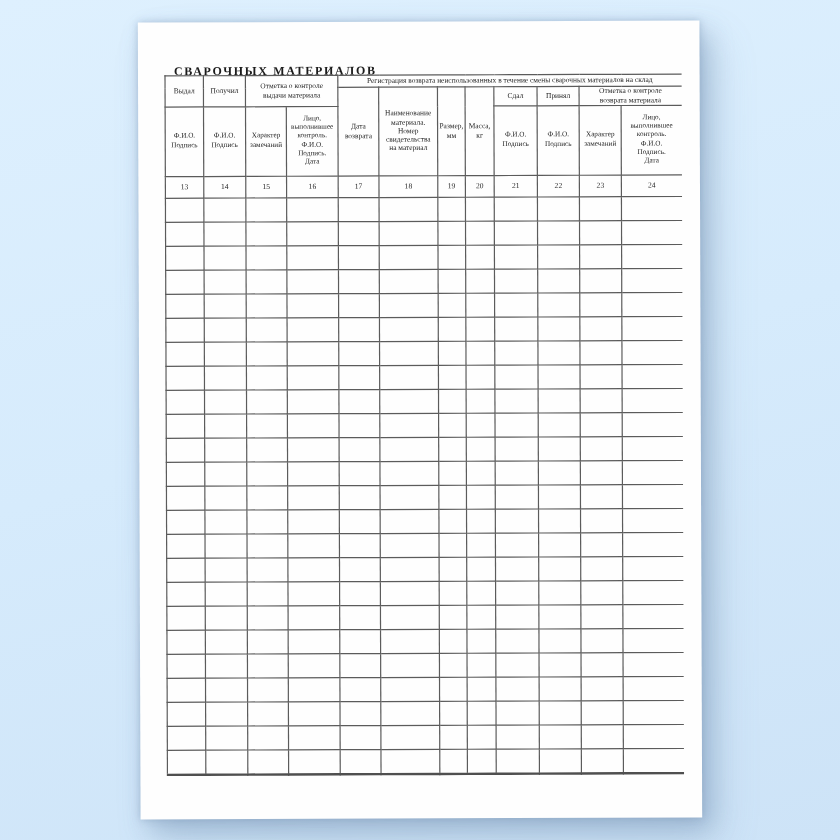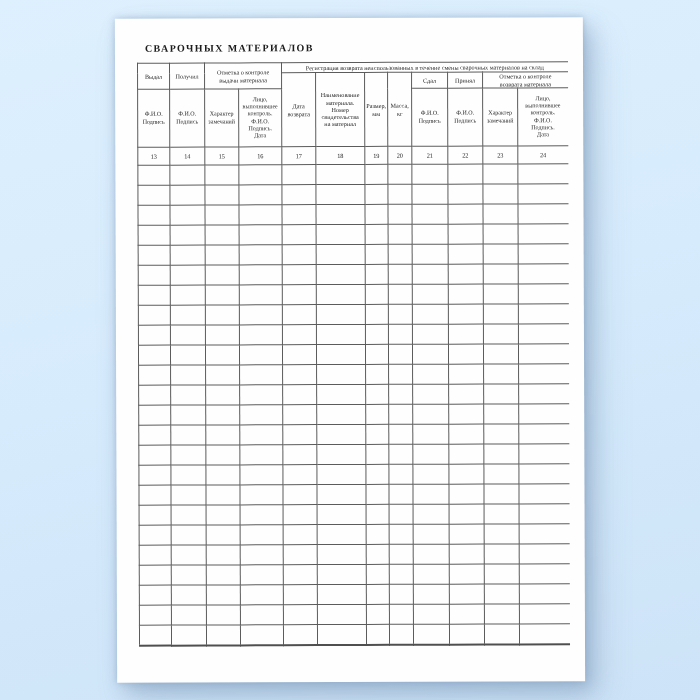--- a/index.html
+++ b/index.html
@@ -8,21 +8,21 @@
     background:linear-gradient(165deg,#def0fe 0%,#d6ebfc 48%,#cde3f7 100%);
     font-family:"Liberation Serif",serif;
   }
   .page{
     position:absolute;left:116px;top:18px;width:468px;height:664px;
     background:#fefefe;
     transform:rotate(-0.2deg);
     box-shadow:0 0 6px rgba(130,155,185,.55), 7px 9px 20px rgba(110,140,175,.40), 14px 18px 34px rgba(110,140,175,.22);
   }
   .doc-title{
-    position:absolute;left:30px;top:24px;
+    position:absolute;left:30px;top:36px;
     font-weight:bold;font-size:10px;letter-spacing:1.4px;
     color:#1c1c1c;white-space:nowrap;
   }
   table.journal{
     position:absolute;left:22px;top:44px;width:430px;
     border-collapse:collapse;table-layout:fixed;
     border-bottom:2px solid #4f4f4f;
   }
   table.journal td{
     border:1px solid #5b5b5b;

